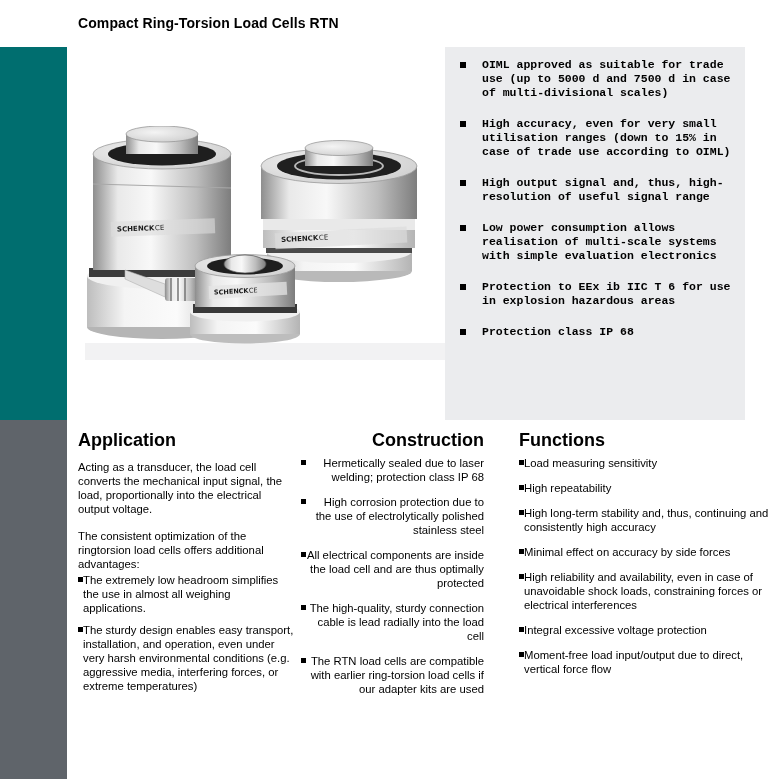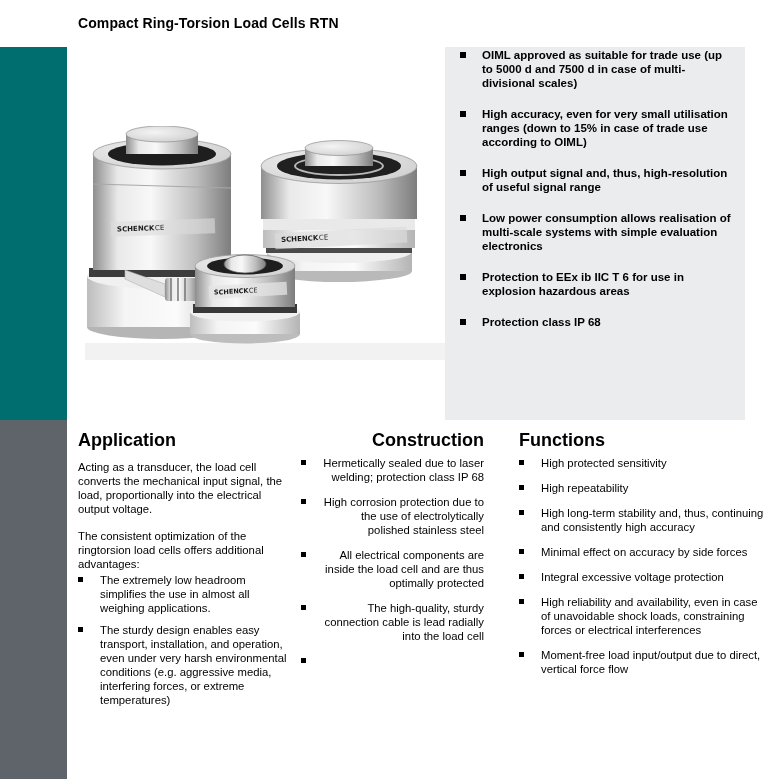--- a/index.html
+++ b/index.html
@@ -15,37 +15,37 @@
     position:absolute; left:78px; top:15px;
     font-size:14px; font-weight:700; letter-spacing:.1px;
   }
   .teal-bar { position:absolute; left:0; top:47px; width:67px; height:373px; background:#006e6f; }
   .slate-bar { position:absolute; left:0; top:420px; width:67px; height:359px; background:#5f646a; }
 
   .photo { position:absolute; left:85px; top:126px; width:362px; height:236px; }
 
   .feature-panel {
     position:absolute; left:445px; top:47px; width:300px; height:373px;
-    background:#ebecee; padding:1px 9px 0 15px;
+    background:#ebecee; padding:11px 9px 0 15px;font-family:Liberation Mono, monospace;
   }
   .f-item {
     display:flex; gap:16px; margin-bottom:17px;
     font-weight:700; font-size:11.5px; line-height:14px;
   }
   .sq { flex:none; width:6px; height:6px; background:#000; margin-top:4px; }
   .sq.small { width:5px; height:5px; }
 
   .col { position:absolute; top:433px; font-size:11.3px; line-height:14px; }
   .col h2 { font-size:18px; font-weight:700; margin:0 0 9px 0; }
   #col-application  { left:78px;  width:216px; }
   #col-construction { left:301px; width:183px;text-align:right; }
   #col-functions    { left:519px; width:250px; }
   .col p { margin:13px 0 10px 0; }
   .col p.lead-in { margin-bottom:2px; }
-  .c-item { display:flex; gap:17px; margin-bottom:8px; }
+  .c-item { display:flex; gap:0; margin-bottom:8px; }
   #col-construction .c-item, #col-functions .c-item { margin-bottom:11px; }
 </style>
 </head>
 <body>
 
 <h1 class="page-title">Compact Ring-Torsion Load Cells RTN</h1>
 
 <div class="teal-bar"></div>
 <div class="slate-bar"></div>
 
@@ -190,46 +190,47 @@
   <div class="c-item">
     <span class="sq small"></span>
     <span>All electrical components are inside the load cell and are thus optimally protected</span>
   </div>
   <div class="c-item">
     <span class="sq small"></span>
     <span>The high-quality, sturdy connection cable is lead radially into the load cell</span>
   </div>
   <div class="c-item">
     <span class="sq small"></span>
+    <span>The RTN load cells are compatible with earlier ring-torsion load cells if our adapter kits are used</span>
   </div>
 </section>
 
 <section class="col" id="col-functions">
   <h2>Functions</h2>
   <div class="c-item">
     <span class="sq small"></span>
-    <span>High protected sensitivity</span>
+    <span>Load measuring sensitivity</span>
   </div>
   <div class="c-item">
     <span class="sq small"></span>
     <span>High repeatability</span>
   </div>
   <div class="c-item">
     <span class="sq small"></span>
     <span>High long-term stability and, thus, continuing and consistently high accuracy</span>
   </div>
   <div class="c-item">
     <span class="sq small"></span>
     <span>Minimal effect on accuracy by side forces</span>
   </div>
   <div class="c-item">
     <span class="sq small"></span>
+    <span>High reliability and availability, even in case of unavoidable shock loads, constraining forces or electrical interferences</span>
+  </div>
+  <div class="c-item">
+    <span class="sq small"></span>
     <span>Integral excessive voltage protection</span>
   </div>
   <div class="c-item">
     <span class="sq small"></span>
-    <span>High reliability and availability, even in case of unavoidable shock loads, constraining forces or electrical interferences</span>
-  </div>
-  <div class="c-item">
-    <span class="sq small"></span>
     <span>Moment-free load input/output due to direct, vertical force flow</span>
   </div>
 </section>
 
 </body></html>

